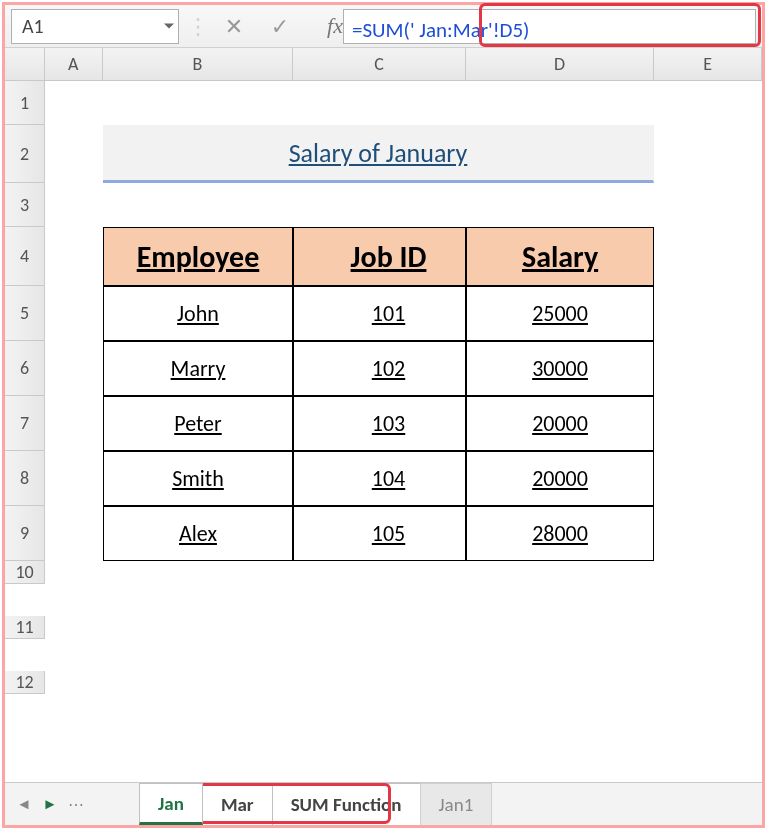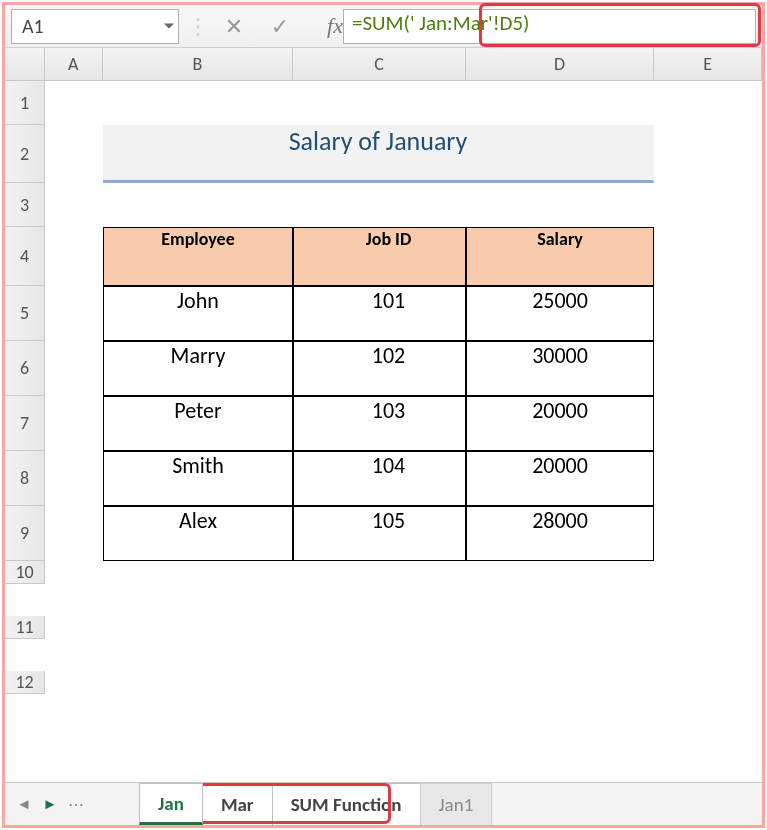--- a/index.html
+++ b/index.html
@@ -73,24 +73,24 @@
       color: #777;
       justify-content: flex-end;
     }
     .formula-input-wrap {
       flex: 1;
       height: 35px;
       background: #fff;
       border: 1px solid #b0b0b0;
       margin: 4px 6px 4px 0;
       display: flex;
-      align-items: flex-start;
+      align-items: flex-end;
       padding: 0 8px;
       font-size: 21px;
-      color: #4d7c0f;
+      color: #1d4ed8;
       position: relative;
     }
     .highlight-red {
       position: absolute;
       border: 3px solid #e23744;
       border-radius: 6px;
       pointer-events: none;
     }
     .hl-formula { top: -2px; left: 474px; width: 282px; height: 44px; }
     .hl-tabs { top: 778px; left: 152px; width: 234px; height: 41px; }
@@ -128,22 +128,23 @@
       width: 40px;
       background: linear-gradient(to right,#f3f3f3,#e6e6e6);
       border-right: 1px solid #c9c9c9;
       border-bottom: 1px solid #c9c9c9;
       display: flex; align-items: center; justify-content: center;
       font-size: 18px; color: #555;
     }
     .cell {
       border-right: 1px solid #e0e0e0;
       border-bottom: 1px solid #e0e0e0;
-      display: flex; justify-content: center;
-      font-size: 22px;
+      display: flex; align-items: center; justify-content: center;
+      font-size: 22px;
+      text-decoration: underline;
     }
     .cA { width: 58px; }
     .cB { width: 191px; }
     .cC { width: 173px; padding-left: 18px; }
     .cD { width: 189px; }
     .cE { width: 108px; }
     
     .row .cell { border-color: transparent; }
     
     .title-cell {
@@ -151,21 +152,21 @@
       color: #1f4e79;
       font-size: 26px;
       border-bottom: 3px solid #8faadc !important;
       justify-content: center;
     }
     
     .th-cell {
       background: #f8cbad;
       font-weight: bold;
       border: 1px solid #000 !important;
-      font-size: 18px;
+      font-size: 30px;
     }
     .td-cell {
       border: 1px solid #000 !important;
       font-size: 22px;
     }
     
     .r1 { height: 44px; }
     .r2 { height: 58px; }
     .r3 { height: 44px; }
     .r4 { height: 59px; }

